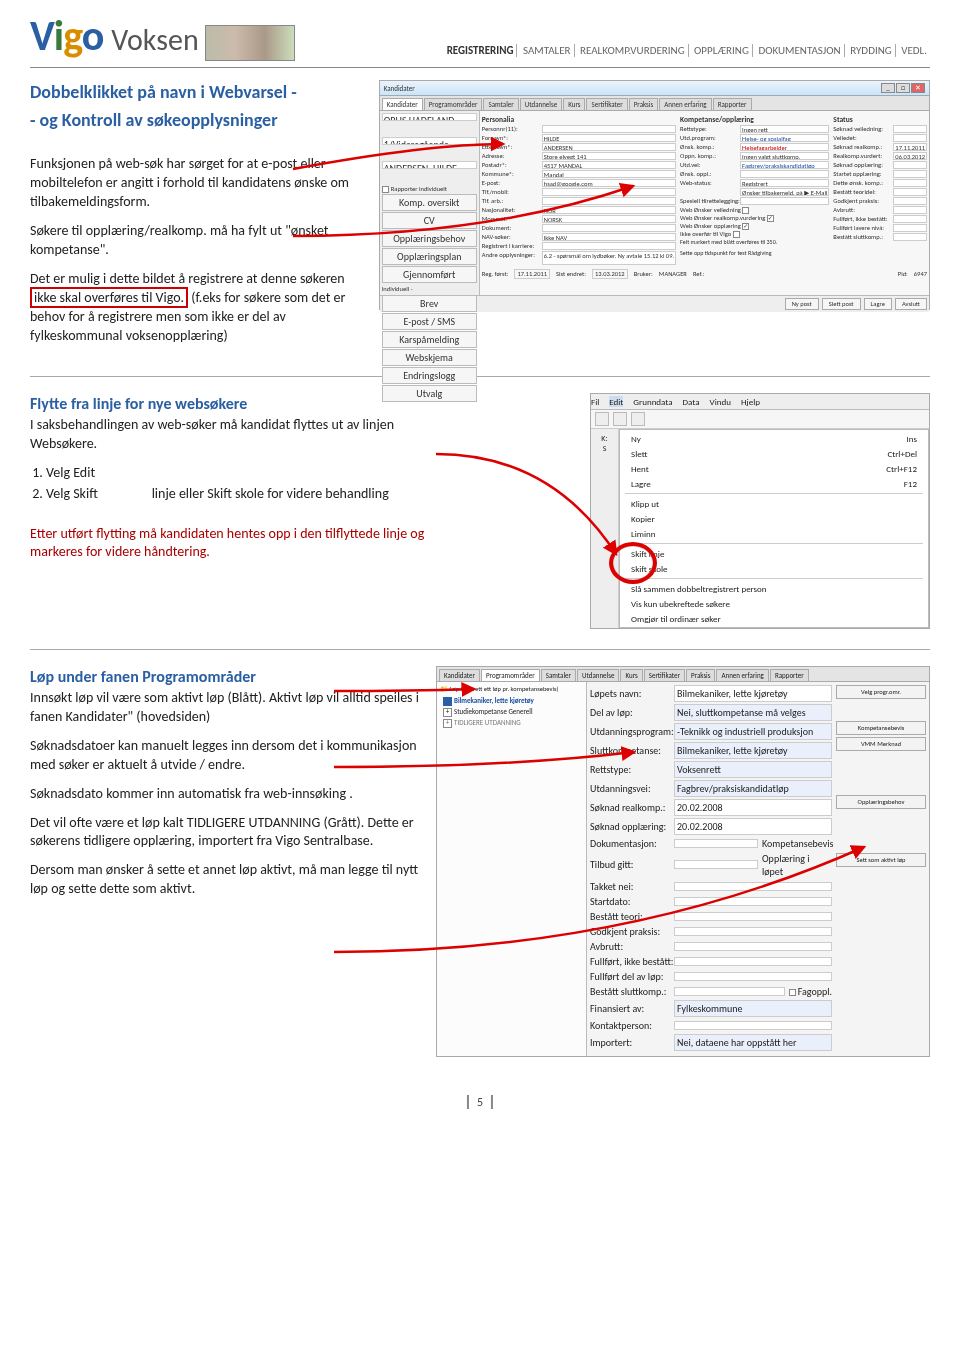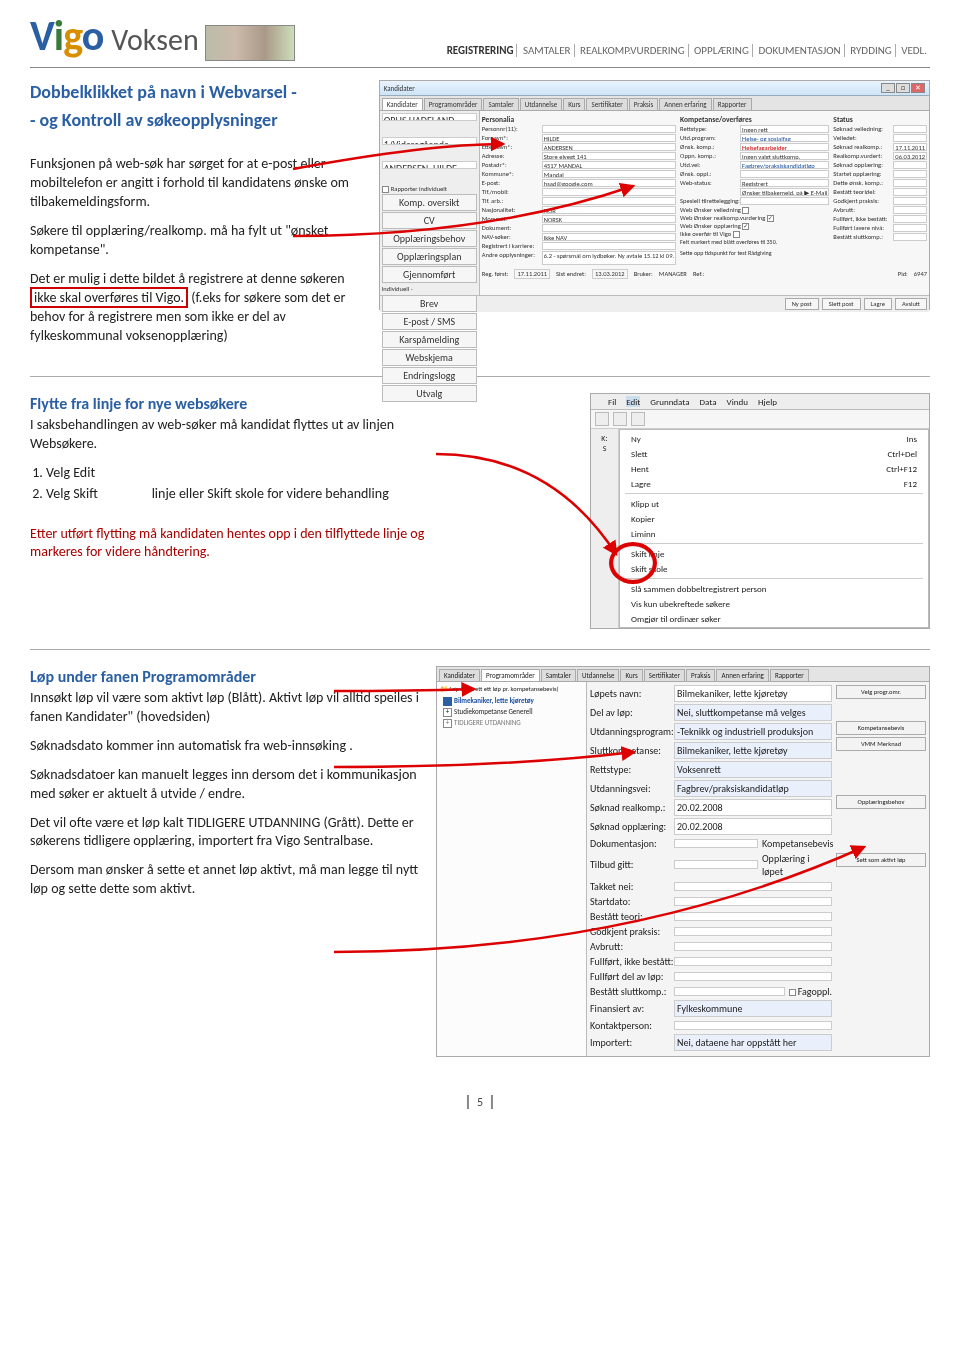--- a/index.html
+++ b/index.html
@@ -101,21 +101,21 @@
   .red-arrow {
     position:absolute; pointer-events:none;
   }
   .red-arrow svg { overflow:visible; }
 
   
   .ctx-shot {
     border:1px solid #aaa; background:#f4f4f4; font-size:9px; color:#222;
     width: 340px; float:right; position:relative;
   }
-  .ctx-menubar { background:#eee; border-bottom:1px solid #bbb; padding:2px 17px; display:flex; gap:10px; font-size:9px;}
+  .ctx-menubar { background:#eee; border-bottom:1px solid #bbb; padding:2px 0; display:flex; gap:10px; font-size:9px;}
   .ctx-toolbar { background:#f6f6f6; border-bottom:1px solid #ccc; padding:2px 4px; display:flex; gap:4px;}
   .ctx-toolbar .ico { width:14px; height:14px; border:1px solid #bbb; background:#eee;}
   .ctx-list { background:#fff; padding:1px; border:1px solid #bbb; margin:0;}
   .ctx-list .itm { display:flex; justify-content:space-between; padding:2px 10px; }
   .ctx-list .sep { border-top:1px solid #ccc; margin:2px 4px; }
   .red-circle {
     position:absolute; border:4px solid #d00; border-radius:50%;
     width:48px; height:42px; box-shadow:0 0 1px #800 inset;
   }
 
@@ -290,21 +290,21 @@
                 <div class="kv">
                     <span class="k">Registrert i karriere:</span>
                     <span class="v"></span>
                   </div>
                 <div class="kv">
                     <span class="k">Andre opplysninger:</span>
                     <span class="v" style="height:14px;">6.2 - spørsmål om lydbøker. Ny avtale 15.12 kl 09.</span>
                   </div>
               </div>
               <div>
-                <div class="sect-title">Kompetanse/overføres</div>
+                <div class="sect-title">Kompetanse/opplæring</div>
                 <div class="kv">
                     <span class="k">Rettstype:</span>
                     <span class="v">Ingen rett</span>
                   </div>
                 <div class="kv">
                     <span class="k">Utd.program:</span>
                     <span class="v hl-blue">Helse- og sosialfag</span>
                   </div>
                 <div class="kv">
                     <span class="k">Ønsk. komp.:</span>
@@ -541,22 +541,22 @@
       <div style="clear:both;"></div>
     </div>
   </div>
 
   <hr class="hr">
 
   <div class="row">
     <div class="textcol">
       <h3>Løp under fanen Programområder</h3>
       <p>Innsøkt løp vil være som aktivt løp (Blått). Aktivt løp vil alltid speiles i fanen Kandidater" (hovedsiden)</p>
+      <p>Søknadsdatoer kan manuelt legges inn dersom det i kommunikasjon med søker er aktuelt å utvide / endre.</p>
       <p>Søknadsdato kommer inn automatisk fra web-innsøking .</p>
-      <p>Søknadsdatoer kan manuelt legges inn dersom det i kommunikasjon med søker er aktuelt å utvide / endre.</p>
       <p>Det vil ofte være et løp kalt TIDLIGERE UTDANNING (Grått). Dette er søkerens tidligere opplæring, importert fra Vigo Sentralbase.</p>
       <p>Dersom man ønsker å sette et annet løp aktivt, må man legge til nytt løp og sette dette som aktivt.</p>
     </div>
     <div class="imgcol">
       <div class="prog-shot">
         <div class="ss-tabs">
           <span>Kandidater</span>
           <span class="active">Programområder</span>
           <span>Samtaler</span>
           <span>Utdannelse</span>

